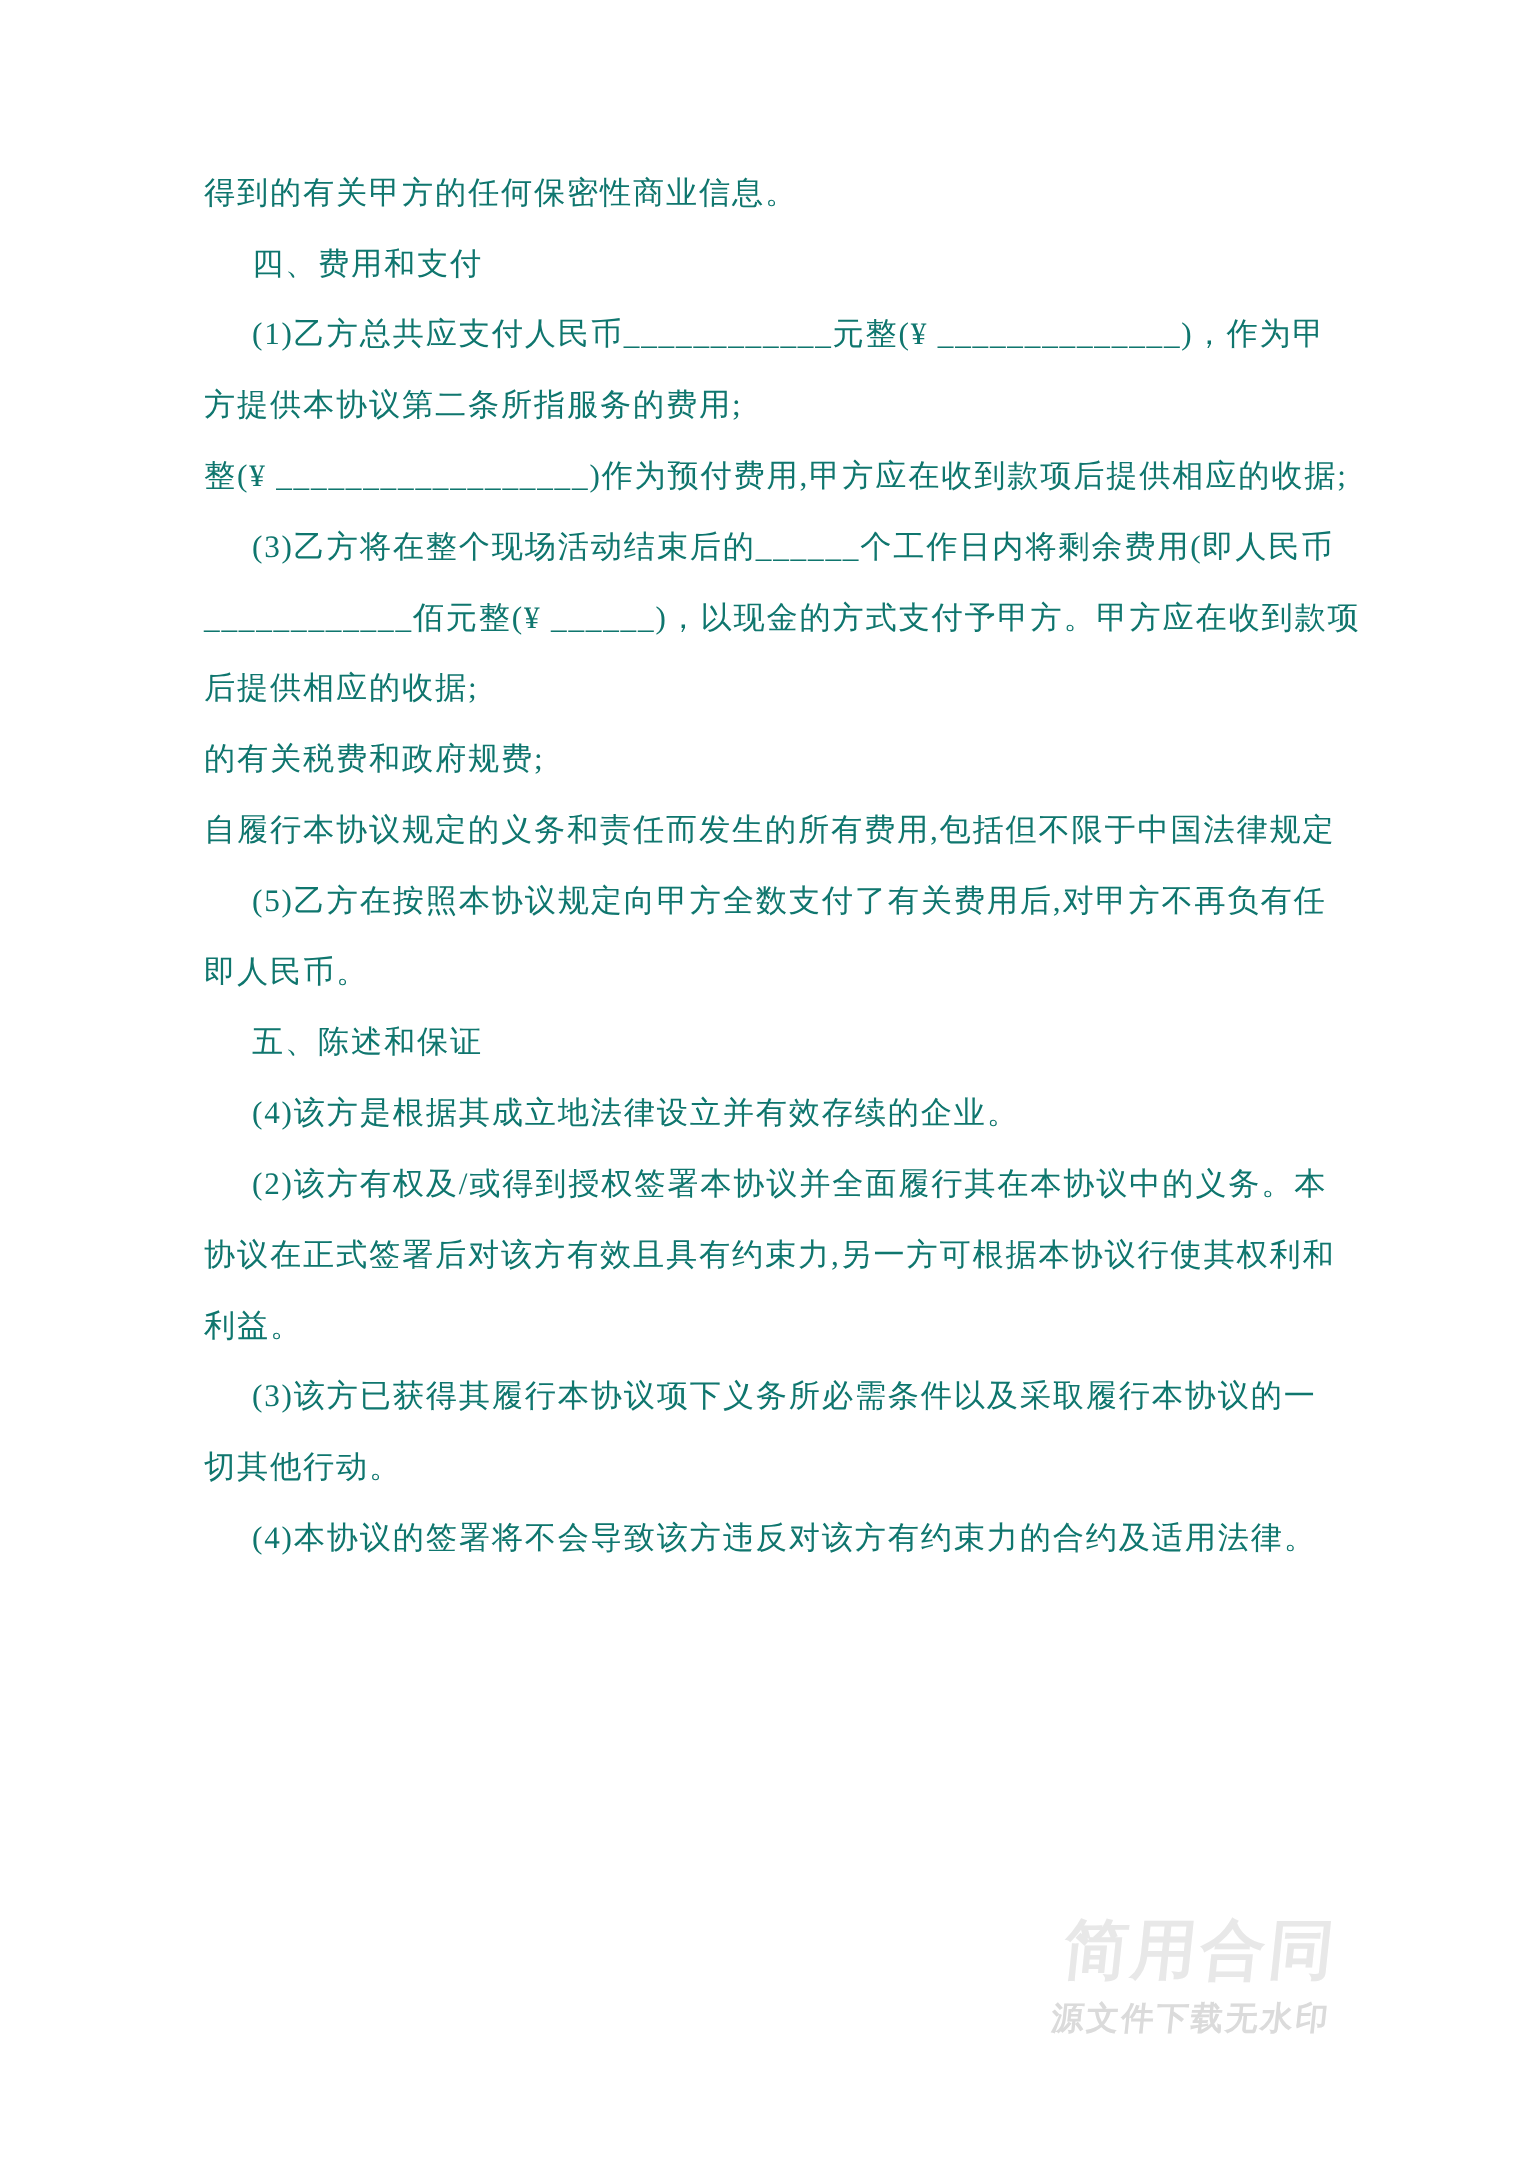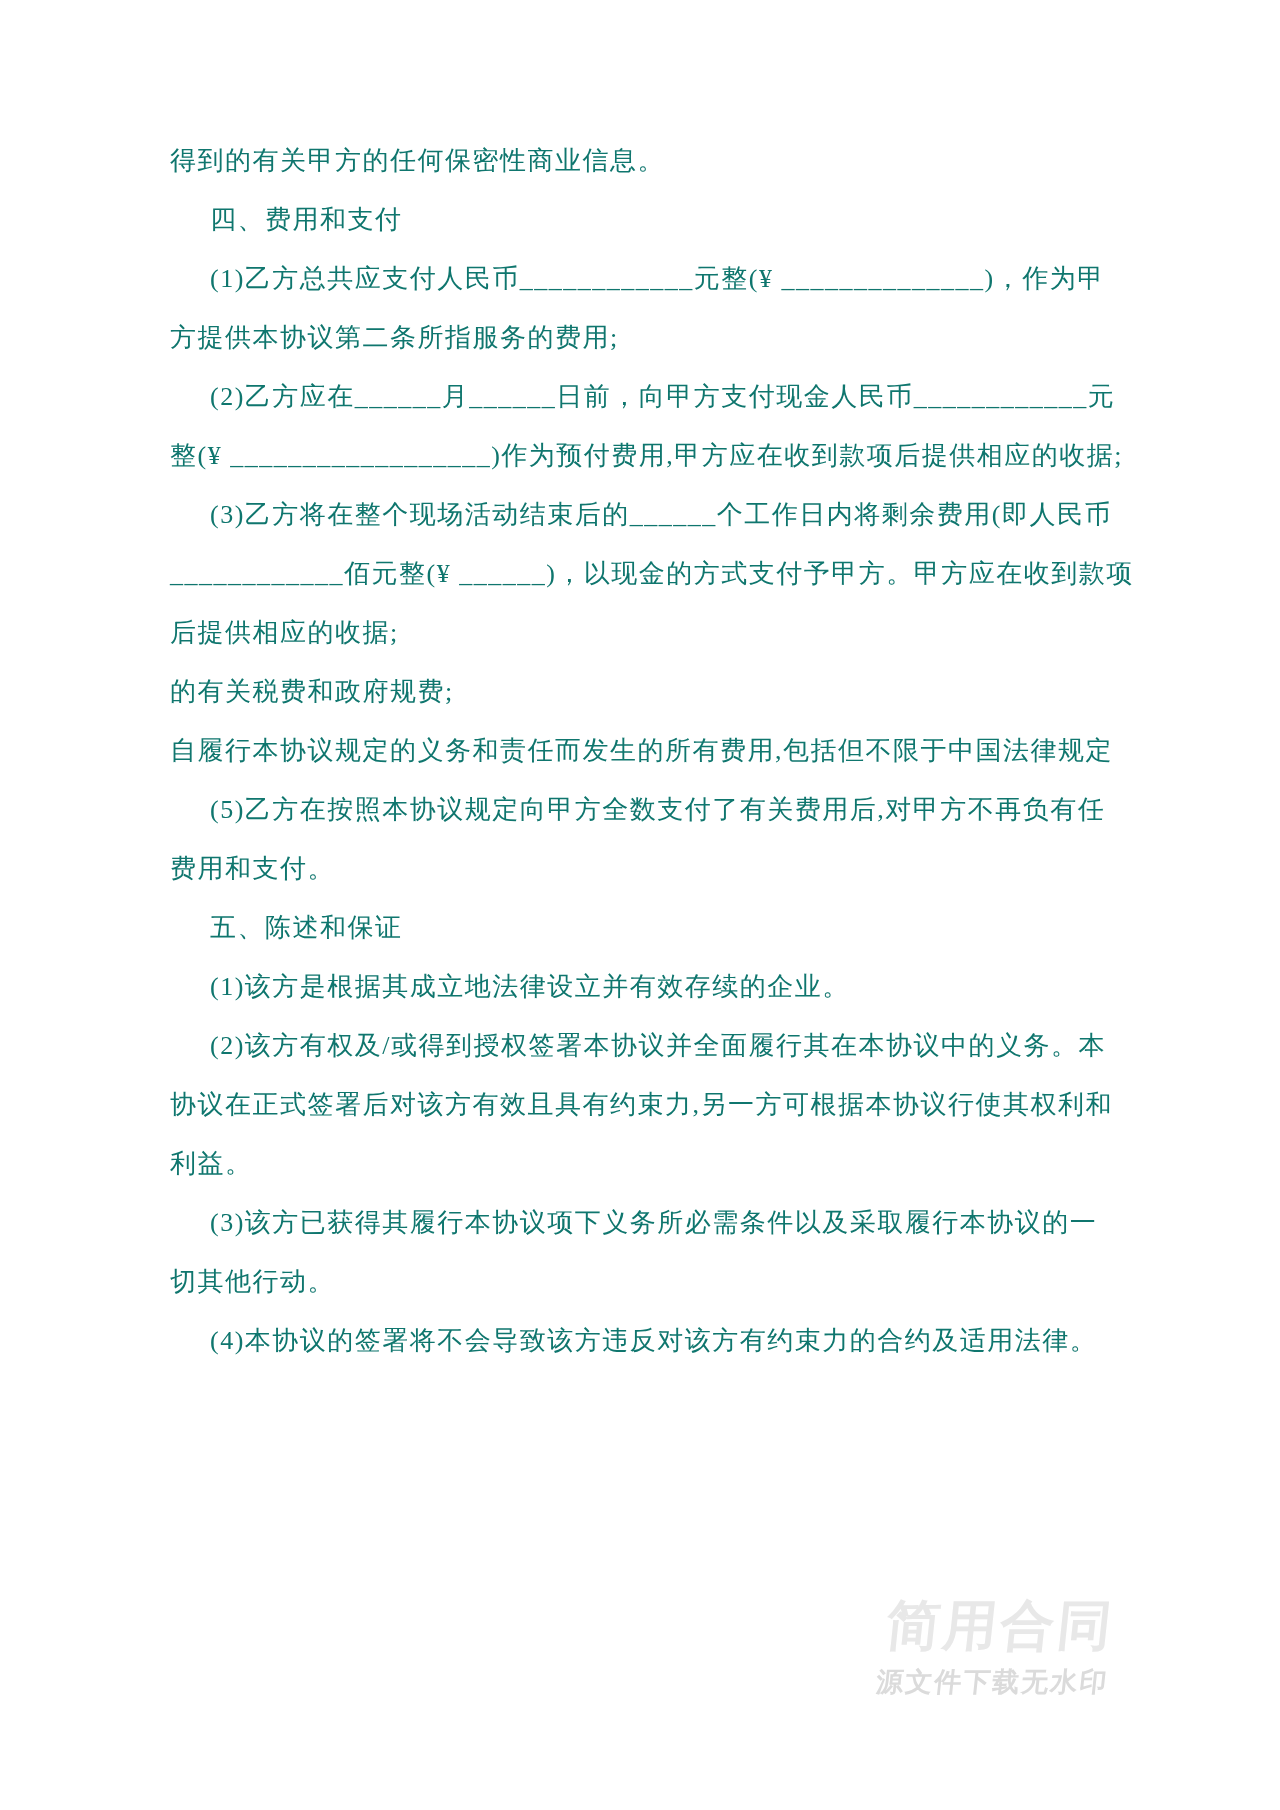--- a/index.html
+++ b/index.html
@@ -50,42 +50,41 @@
 <div class="doc" style="color: #0f766e;">
 
     <div class="line">得到的有关甲方的任何保密性商业信息。</div>
 
     <div class="line indent">四、费用和支付</div>
 
     <div class="line indent">(1)乙方总共应支付人民币____________元整(¥ ______________)，作为甲</div>
 
     <div class="line">方提供本协议第二条所指服务的费用;</div>
 
-    <div class="line indent">(2)乙方应在______月______日前，向甲方支付现金人民币____________元</div>
 
     <div class="line">整(¥ __________________)作为预付费用,甲方应在收到款项后提供相应的收据;</div>
 
     <div class="line indent">(3)乙方将在整个现场活动结束后的______个工作日内将剩余费用(即人民币</div>
 
     <div class="line">____________佰元整(¥ ______)，以现金的方式支付予甲方。甲方应在收到款项</div>
 
     <div class="line">后提供相应的收据;</div>
 
 
     <div class="line">的有关税费和政府规费;</div>
 
     <div class="line">自履行本协议规定的义务和责任而发生的所有费用,包括但不限于中国法律规定</div>
 
     <div class="line indent">(5)乙方在按照本协议规定向甲方全数支付了有关费用后,对甲方不再负有任</div>
 
-    <div class="line">费用和支付。</div>
+    <div class="line">即人民币。</div>
 
     <div class="line indent">五、陈述和保证</div>
 
-    <div class="line indent">(1)该方是根据其成立地法律设立并有效存续的企业。</div>
+    <div class="line indent">(4)该方是根据其成立地法律设立并有效存续的企业。</div>
 
     <div class="line indent">(2)该方有权及/或得到授权签署本协议并全面履行其在本协议中的义务。本</div>
 
     <div class="line">协议在正式签署后对该方有效且具有约束力,另一方可根据本协议行使其权利和</div>
 
     <div class="line">利益。</div>
 
     <div class="line indent">(3)该方已获得其履行本协议项下义务所必需条件以及采取履行本协议的一</div>
 
     <div class="line">切其他行动。</div>

